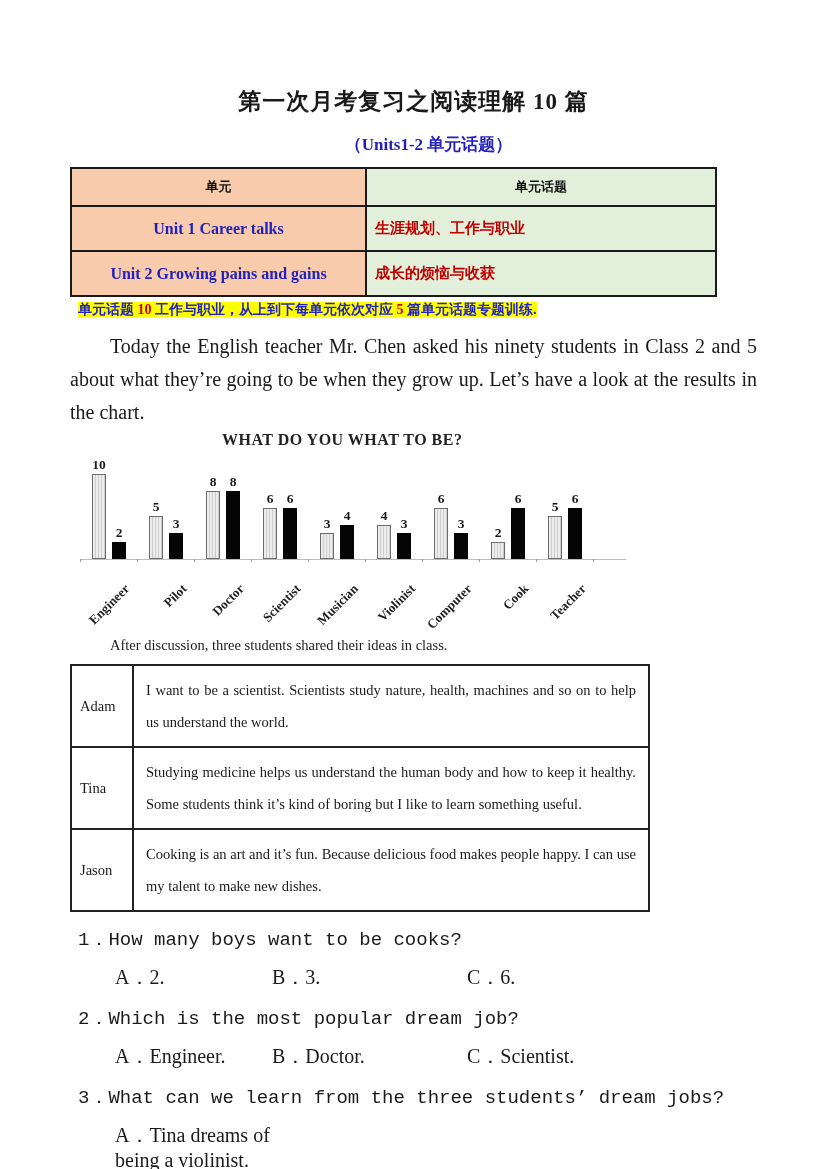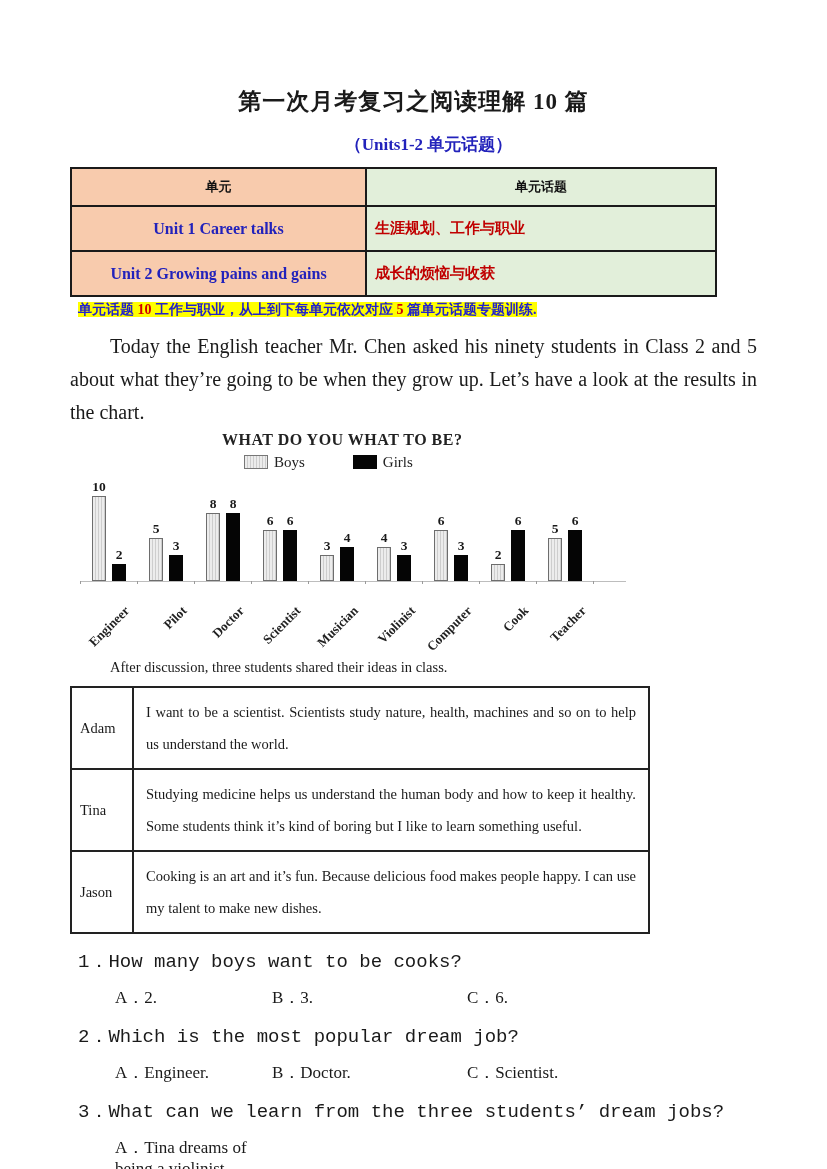--- a/index.html
+++ b/index.html
@@ -52,21 +52,21 @@
   
   table.students { border-collapse:collapse; margin:10px 0 0 70px; width:580px; }
   table.students td { border:2px solid #222; }
   table.students .name { width:62px; padding-left:8px; font-size:14.5px; vertical-align:middle; }
   table.students .desc { padding:8px 12px; font-size:14.5px; line-height:32px; text-align:justify;margin-top:37px; }
 
   
   .questions { margin-left:78px; }
   .q-line { margin-top:14px; font-size:19px;font-family:Liberation Mono, monospace; }
   .q-line .q-num { letter-spacing:0; }
-  .q-options { margin:12px 0 0 37px; display:grid; grid-template-columns:157px 195px 1fr; font-size:17px; }
+  .q-options { margin:12px 0 0 37px; display:grid; grid-template-columns:157px 195px 1fr; font-size:20px; }
 </style>
 </head>
 <body>
 
 <div class="page">
 
   <div class="doc-title">第一次月考复习之阅读理解 10 篇</div>
   <div class="doc-subtitle">（Units1-2 单元话题）</div>
 
   <table class="units">
@@ -86,30 +86,20 @@
         </tr>
       </tbody>
   </table>
 
   <div class="notice"><span class="blue">单元话题 </span><span class="red">10</span><span class="blue"> 工作与职业，从上到下每单元依次对应 </span><span class="red">5</span><span class="blue"> 篇单元话题专题训练.</span></div>
 
   <p class="passage">Today the English teacher Mr. Chen asked his ninety students in Class 2 and 5 about what they’re going to be when they grow up. Let’s have a look at the results in the chart.</p>
 
   <div class="chart-wrap">
     <div class="chart-title">WHAT DO YOU WHAT TO BE?</div>
-    <div class="chart-legend">
-        <div class="legend-item">
-          <span class="legend-box boys"></span>
-          <span>Boys</span>
-        </div>
-        <div class="legend-item">
-          <span class="legend-box girls"></span>
-          <span>Girls</span>
-        </div>
-      </div>
     <div class="chart-plot" id="chart-plot">
       <div class="axis-line"></div>
     <div class="bar boys" style="left: 6px; height: 85px;"></div>
         <div class="bar-val" style="left: 1px; bottom: 106px;">10</div>
         <div class="bar girls" style="left: 26px; height: 17px;"></div>
         <div class="bar-val" style="left: 21px; bottom: 38px;">2</div>
         <div class="axis-tick" style="left: -6px;"></div>
         <div class="bar boys" style="left: 63px; height: 43px;"></div>
         <div class="bar-val" style="left: 58px; bottom: 64px;">5</div>
         <div class="bar girls" style="left: 83px; height: 26px;"></div>

